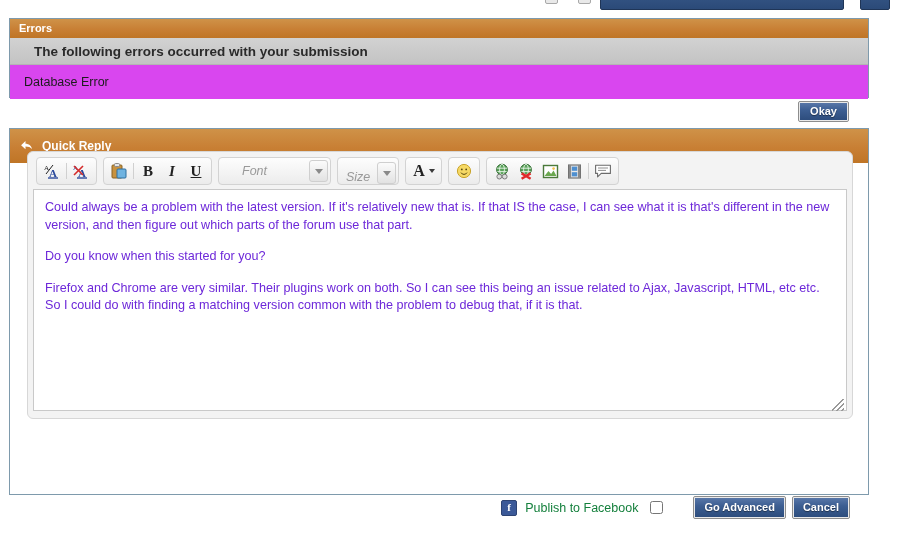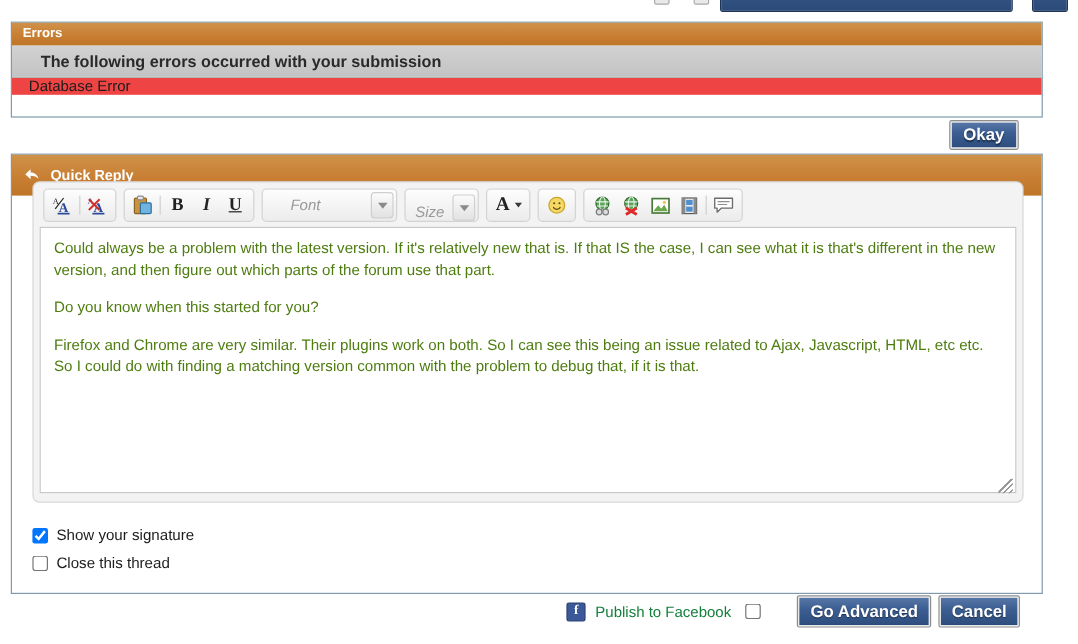--- a/index.html
+++ b/index.html
@@ -45,29 +45,29 @@
   .reply-icon { display:inline-block; width:16px; height:14px; position:relative; top:0px; }
 
   
   .err-sub {
     height:27px; line-height:27px;
     background: linear-gradient(to bottom,#d2d2d2,#c3c3c3);
     border-bottom:1px solid #b4b4b4;
     font-weight:bold; font-size:13.5px; color:#2a2a2a;
     padding:0 24px; box-sizing:border-box;
   }
-  .err-body { padding:0 14px; font-size:12.5px; color:#1c1c1c; background:#ef4444; }
+  .err-body { padding:10px 14px; font-size:12.5px; color:#1c1c1c; background:#d946ef; }
 
   
   .okay-row { position:absolute; left:0; top:101px; width:869px; text-align:right; }
   .btn-blue {
     display:inline-block;
     background: linear-gradient(to bottom,#5877a8 0%, #3c5e92 42%, #2d4d7d 100%);
     border:1px solid #e9e9e9; outline:1px solid #8d8d8d;
-    color:#fff; font-weight:bold; font-size:14px;
+    color:#fff; font-weight:bold; font-size:11px;
     padding:3px 9px 4px; border-radius:1px; cursor:pointer;
     text-shadow: 0 1px 1px rgba(0,0,0,.45);
   }
   #okay-button { padding:2px 10px 3px; margin-right:21px; }
 
   
   .editor-wrap {
     position:absolute; left:17px; top:22px; width:826px; height:268px;
     background:#f3f3f3; border:1px solid #d7d7d7; border-radius:6px;
     box-sizing:border-box; padding:5px;
@@ -100,21 +100,21 @@
     display:flex; align-items:center; justify-content:center;
   }
   .caret { width:0;height:0;border-left:4px solid transparent;border-right:4px solid transparent;border-top:5px solid #8a8a8a; }
   .caret.sm { border-left-width:3.5px;border-right-width:3.5px;border-top-width:4.5px;border-top-color:#3a3a3a; }
 
   .msgbox {
     margin-top:4px; height:222px; background:#fff;
     border:1px solid #c9c9c9; box-sizing:border-box;
     padding:9px 11px; overflow:hidden;
   }
-  .msgbox p { margin:0 0 14px; font-size:12.6px; line-height:17.5px; color:#4d7c0f; }
+  .msgbox p { margin:0 0 14px; font-size:12.6px; line-height:17.5px; color:#6d28d9; }
   .msgbox p:last-child { margin-bottom:0; }
   .resize {
     position:absolute; right:8px; bottom:7px; width:12px; height:12px;
     background:
       linear-gradient(135deg, transparent 0 44%, #9a9a9a 44% 52%, transparent 52% 100%),
       linear-gradient(135deg, transparent 0 64%, #9a9a9a 64% 72%, transparent 72% 100%),
       linear-gradient(135deg, transparent 0 84%, #9a9a9a 84% 92%, transparent 92% 100%);
     cursor:nwse-resize;
   }
 
@@ -284,30 +284,20 @@
       </div>
 
       <div class="msgbox">
         <p>Could always be a problem with the latest version. If it's relatively new that is. If that IS the case, I can see what it is that's different in the new version, and then figure out which parts of the forum use that part.</p>
         <p>Do you know when this started for you?</p>
         <p>Firefox and Chrome are very similar. Their plugins work on both. So I can see this being an issue related to Ajax, Javascript, HTML, etc etc. So I could do with finding a matching version common with the problem to debug that, if it is that.</p>
       </div>
       <div class="resize"></div>
     </div>
 
-    <div class="options">
-      <label class="optrow">
-        <input type="checkbox" id="cb-signature" checked="" style="">
-        <span>Show your signature</span>
-      </label>
-      <label class="optrow">
-        <input type="checkbox" id="cb-close" style="">
-        <span>Close this thread</span>
-      </label>
-    </div>
   </div>
 
   <div class="footer">
     <span class="fb-icon">f</span>
     <span class="fb-label">Publish to Facebook</span>
     <input type="checkbox" id="cb-facebook" style="">
     <span class="gap"></span>
     <button class="btn-blue">Go Advanced</button>
     <button class="btn-blue">Cancel</button>
   </div>

